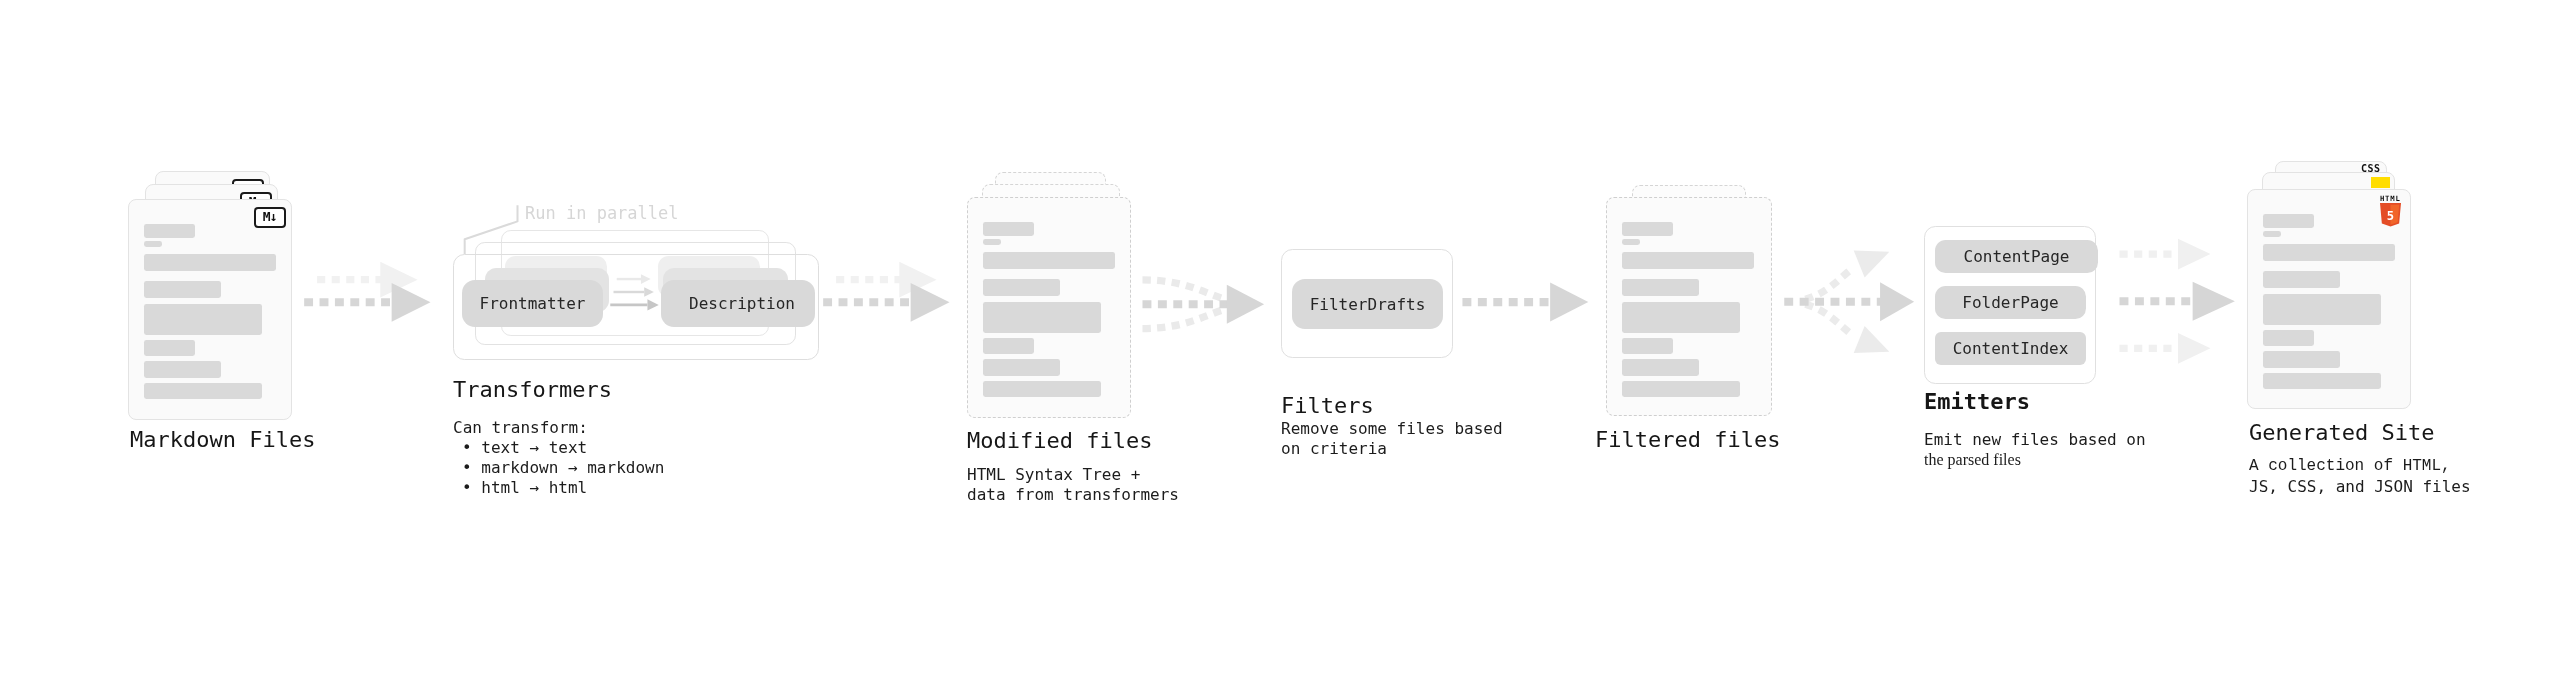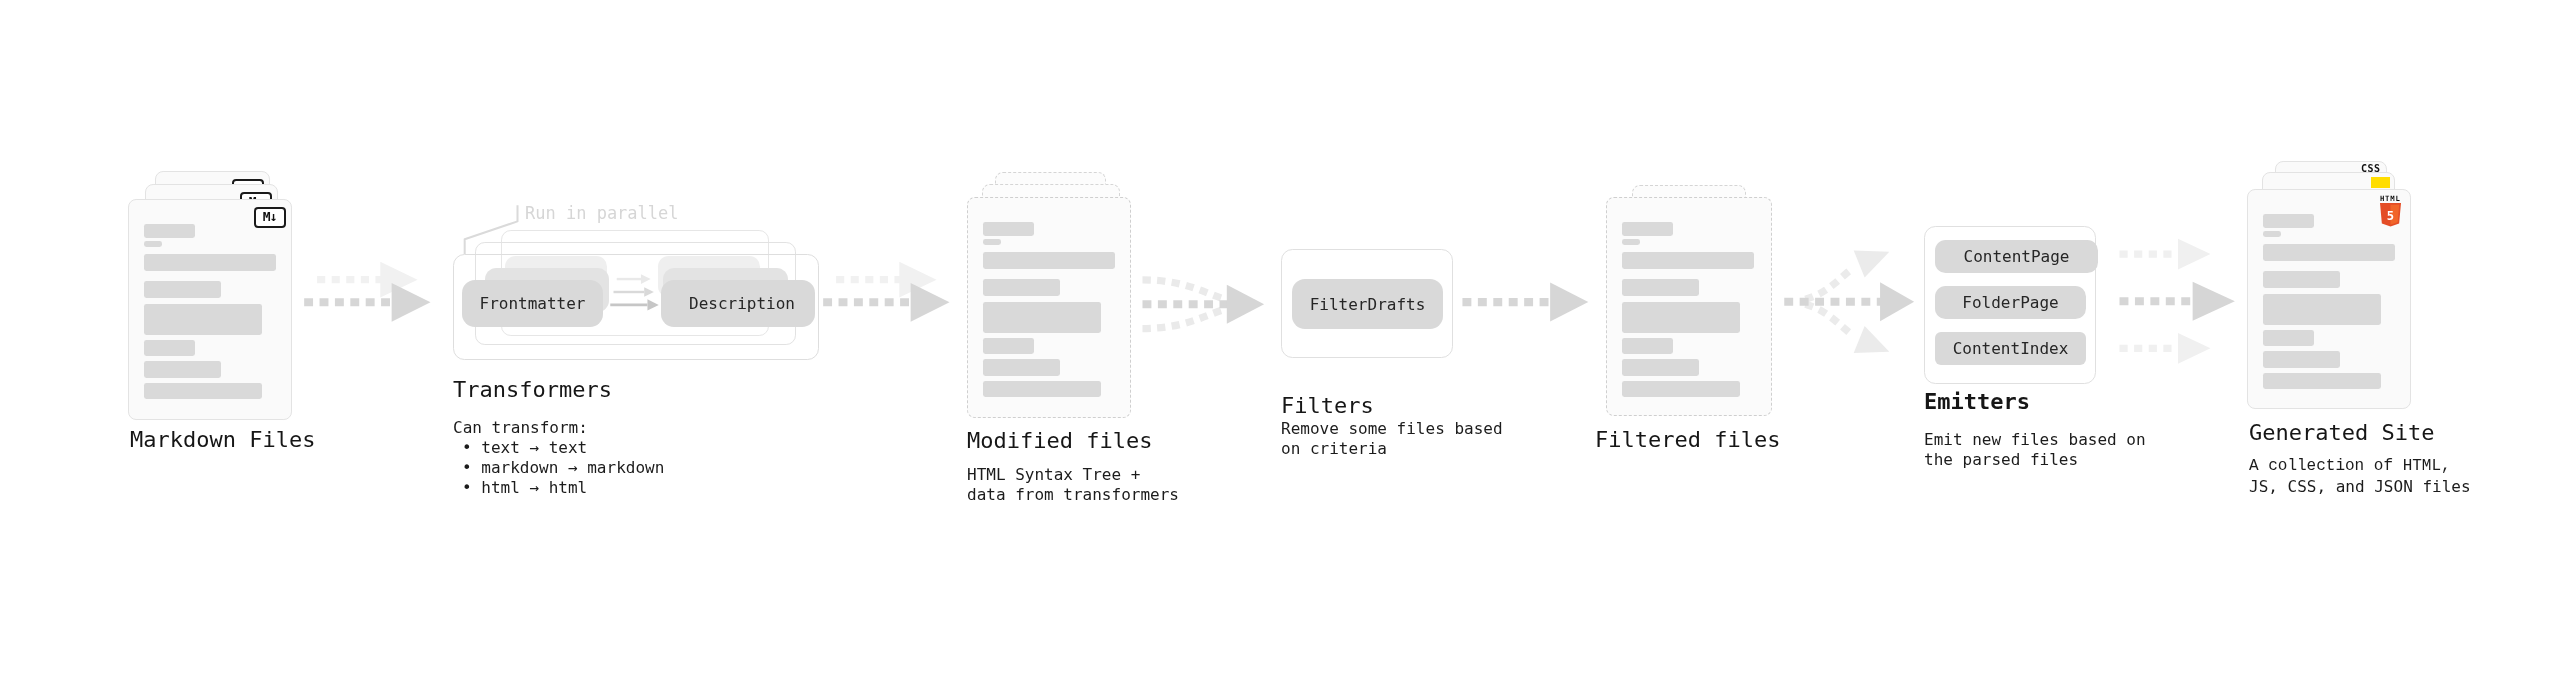--- a/index.html
+++ b/index.html
@@ -198,21 +198,21 @@
   </svg>
 
   <div>
     <div class="frame solid" style="left:1924px;top:226px;width:172px;height:158px;"></div>
     <div class="pill" style="left:1935px;top:240px;width:163px;height:32.5px;border-radius:10.6px;">ContentPage</div>
     <div class="pill" style="left:1935px;top:286px;width:151px;height:32.5px;border-radius:10.6px;">FolderPage</div>
     <div class="pill" style="left:1935px;top:332px;width:151px;height:32.5px;border-radius:6px;">ContentIndex</div>
     <div class="stage-title" style="left:1924px;top:389px;font-weight:bold;">Emitters</div>
     <div class="stage-desc" style="left:1924px;top:430px;">
       <div style="height:19.5px;line-height:19.5px;">Emit new files based on</div>
-      <div style="height:19.5px;line-height:19.5px;">the parsed files</div>
+      <div style="height:19.5px;line-height:19.5px;font-family:Liberation Serif, serif;">the parsed files</div>
     </div>
   </div>
 
   <svg class="abs" style="left:2113px;top:237px;" width="130" height="130" viewBox="0 0 160 160">
     <line x1="8" y1="21" x2="84" y2="21" stroke="#f0f0f0" stroke-width="9" stroke-dasharray="10 8"></line>
     <polygon points="80,2 120,21 80,40" fill="#f0f0f0"></polygon>
     <line x1="8" y1="79" x2="102" y2="79" stroke="#d6d6d6" stroke-width="10" stroke-dasharray="11 8"></line>
     <polygon points="98,55 150,79 98,103" fill="#d6d6d6"></polygon>
     <line x1="8" y1="137" x2="84" y2="137" stroke="#f0f0f0" stroke-width="9" stroke-dasharray="10 8"></line>
     <polygon points="80,118 120,137 80,156" fill="#f0f0f0"></polygon>

